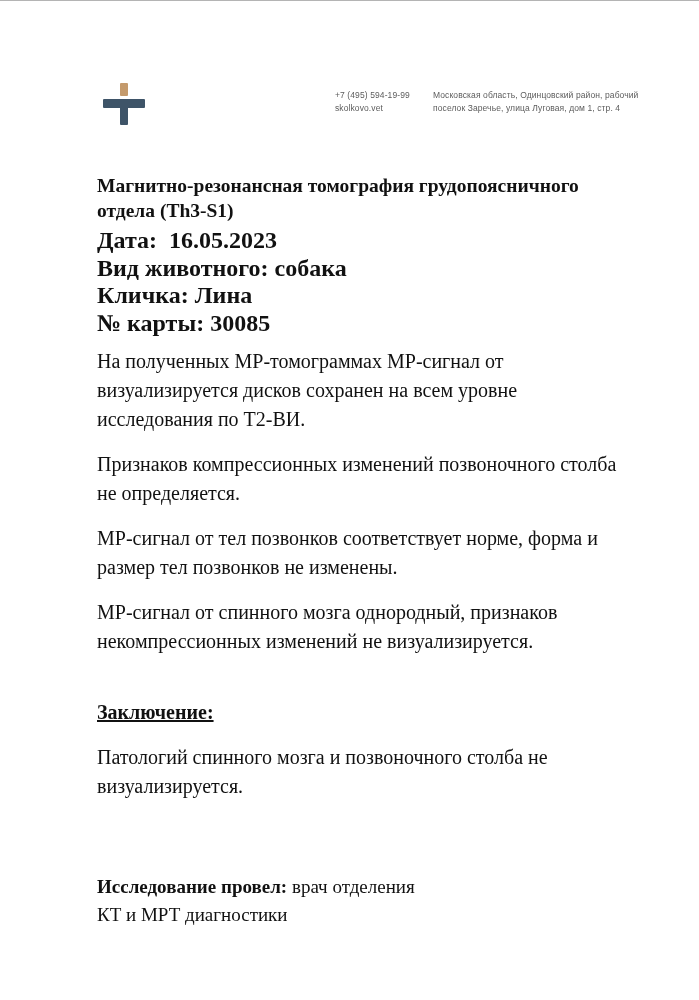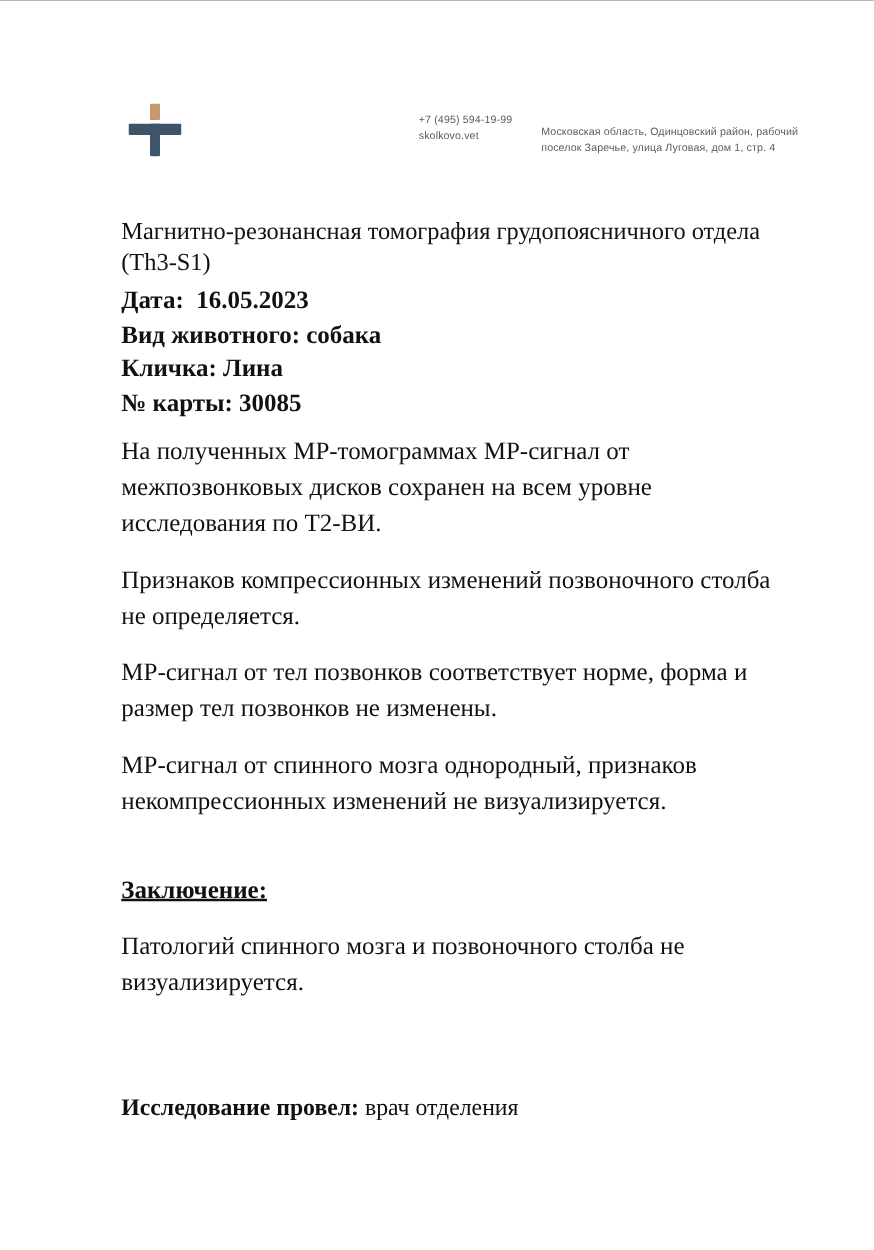--- a/index.html
+++ b/index.html
@@ -78,46 +78,45 @@
     font-size: 8.5px;
     line-height: 13px;
     color: #5c5c5c;
     letter-spacing: 0.1px;
   }
   .contact .col-phone {
     width: 84px;
   }
   .contact .col-addr {
     width: 232px;
-    margin-top: 10px;
   }
   .contact div > div { white-space: nowrap; }
   .contact .col-addr > div { white-space: normal; }
 
   
   .content {
     position: absolute;
     left: 97px;
     top: 172px;
     width: 540px;
   }
 
   .doc-title {
-    font-weight: normal;
+    font-weight: bold;
     font-size: 19.5px;
     line-height: 25px;
     margin: 0 0 4px 0;
   }
 
   .field-list {
     margin: 0 0 10px 0;
   }
   .field {
     font-weight: bold;
-    font-size: 20px;
+    font-size: 24px;
     line-height: 27.5px;
     white-space: pre;
   }
 
   .para {
     font-size: 20px;
     line-height: 29px;
     margin: 0 0 16px 0;
   }
   .para:last-child { margin-bottom: 0; }
@@ -175,27 +174,28 @@
 
     <h1 class="doc-title">Магнитно-резонансная томография грудопоясничного отдела (Th3-S1)</h1>
 
     <div class="field-list">
       <div class="field">Дата:  16.05.2023</div>
       <div class="field">Вид животного: собака</div>
       <div class="field">Кличка: Лина</div>
       <div class="field">№ карты: 30085</div>
     </div>
 
-    <p class="para">На полученных МР-томограммах МР-сигнал от межпозвонковых дисков сохранен на всем уровне исследования по Т2-ВИ.</p>
+    <p class="para">На полученных МР-томограммах МР-сигнал от визуализируется дисков сохранен на всем уровне исследования по Т2-ВИ.</p>
     <p class="para">Признаков компрессионных изменений позвоночного столба не определяется.</p>
     <p class="para">МР-сигнал от тел позвонков соответствует норме, форма и размер тел позвонков не изменены.</p>
     <p class="para">МР-сигнал от спинного мозга однородный, признаков некомпрессионных изменений не визуализируется.</p>
 
     <div class="conclusion-head">Заключение:</div>
     <p class="conclusion-body">Патологий спинного мозга и позвоночного столба не визуализируется.</p>
 
   </div>
 
   <div class="signature">
     <div><span class="lead">Исследование провел:</span> <span>врач отделения</span></div>
+    <div>КТ и МРТ диагностики</div>
   </div>
 
 </div>
 
 </body></html>

